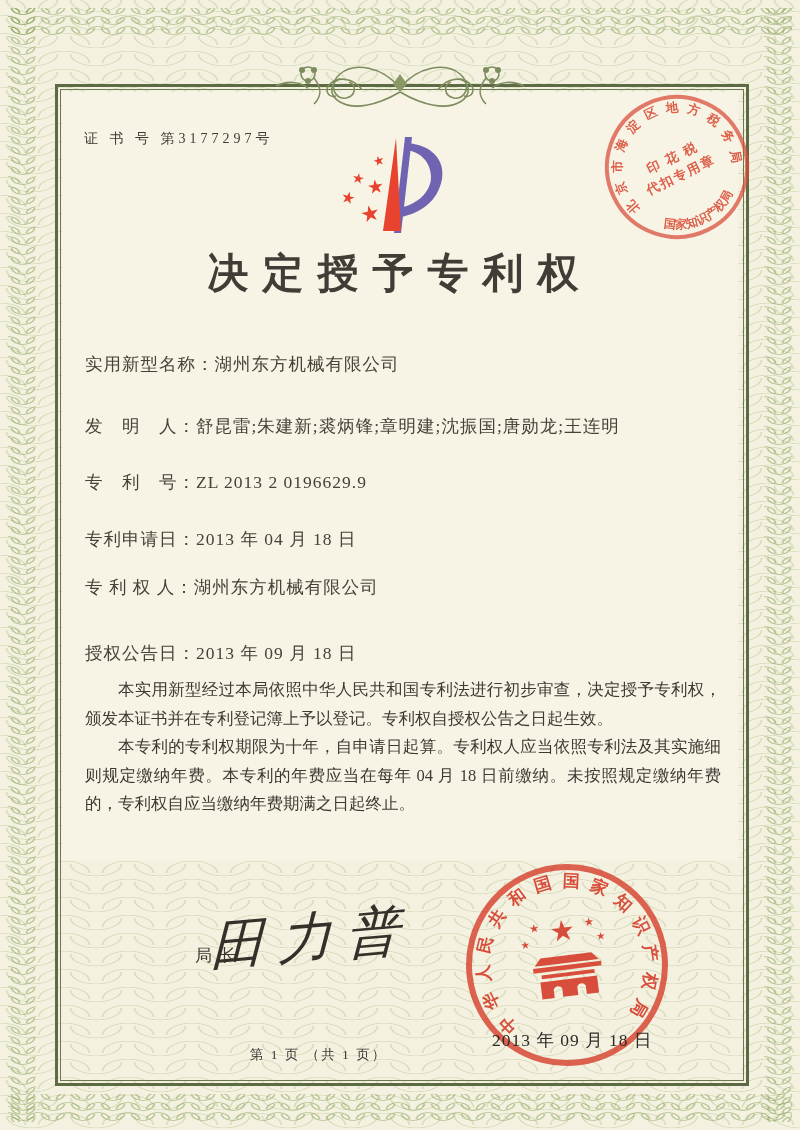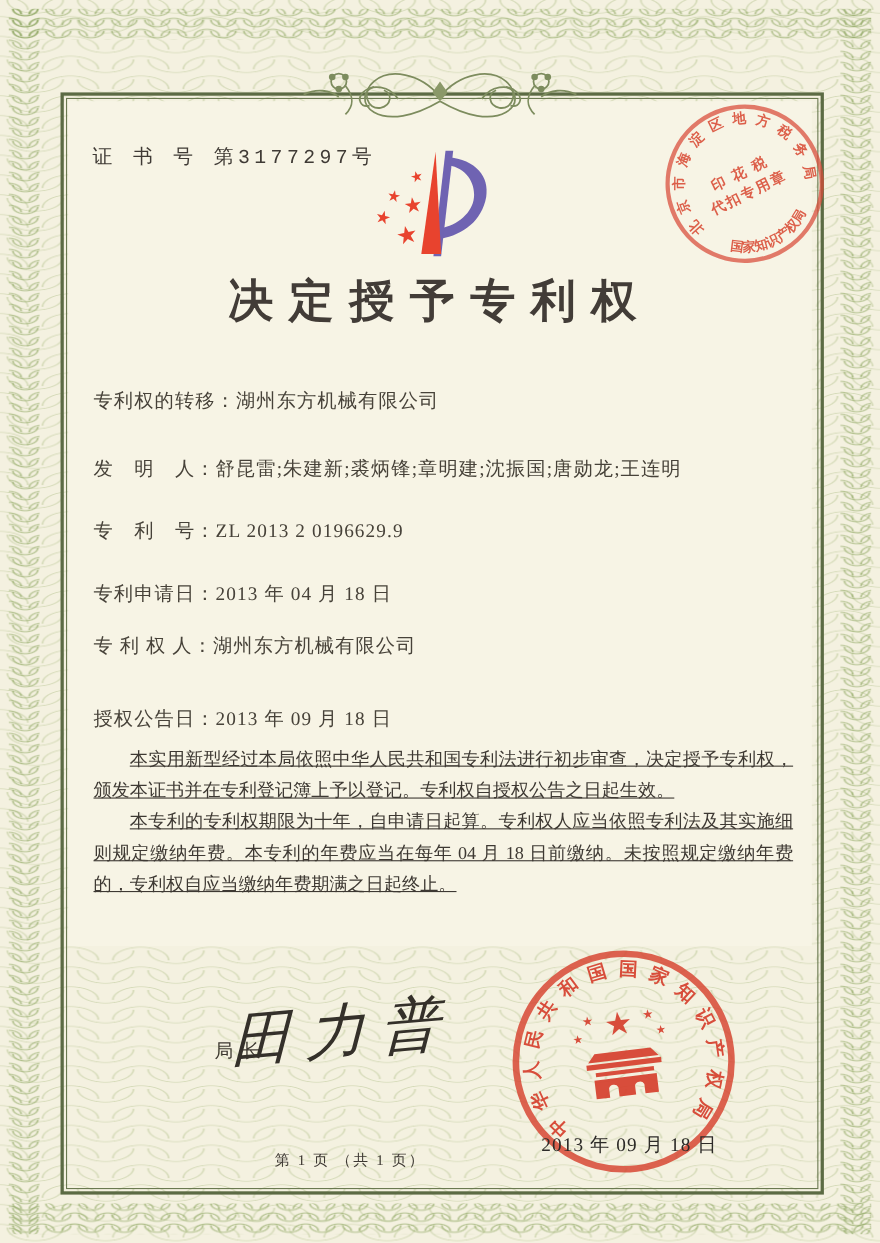--- a/index.html
+++ b/index.html
@@ -32,36 +32,36 @@
   }
   
   .frame{
     position:absolute;left:55px;top:84px;width:688px;height:996px;
     border:3px solid #5c6b44;pointer-events:none;
   }
   .frame::after{content:"";position:absolute;inset:2px;border:1px solid #6a7950;}
   .ornament{position:absolute;left:262px;top:60px;width:276px;height:58px;}
   
   .cert-no{
-    position:absolute;left:84px;top:130px;font-size:18px;letter-spacing:4px;color:#3f3a35;font-family:Liberation Mono, monospace;
+    position:absolute;left:84px;top:130px;font-size:14px;letter-spacing:4px;color:#3f3a35;
   }
   .logo{position:absolute;left:335px;top:133px;width:110px;height:105px;}
   .title{
     position:absolute;left:0;top:246px;width:800px;text-align:center;
     font-size:41px;font-weight:600;letter-spacing:14px;color:#423c37;
   }
   
   .field{position:absolute;left:85px;font-size:17.5px;color:#474239;letter-spacing:1px;white-space:nowrap;}
   .f0{top:352px;} .f1{top:414px;} .f2{top:470px;} .f3{top:527px;} .f4{top:575px;} .f5{top:641px;}
   
   .body-text{
     position:absolute;left:85px;top:676px;width:636px;
     font-size:16.5px;line-height:28.5px;color:#3e3933;text-align:justify;
   }
-  .body-text p{margin:0;text-indent:2em;text-decoration:underline;}
+  .body-text p{margin:0;text-indent:2em;}
   
   .sig-title{position:absolute;left:152px;top:944px;font-size:17px;letter-spacing:8px;color:#3c372f;margin-left:43px;}
   .sig-name{
     position:absolute;left:210px;top:902px;font-size:54px;color:#34302a;
     font-style:italic;letter-spacing:14px;transform:rotate(-5deg) skewX(-6deg);
   }
   
   .big-seal{position:absolute;left:462px;top:860px;width:210px;height:210px;transform:rotate(-7deg);opacity:.92;}
   .big-seal .ring{position:absolute;inset:4px;border:6px solid rgba(214,64,44,.88);border-radius:50%;}
   .ring-text{position:absolute;inset:0;font-weight:bold;color:#d6402e;}
@@ -147,21 +147,21 @@
       <span style="position: absolute; left: 50%; top: 50%; font-size: 12px; transform: translate(-50%, -50%) rotate(169deg) translateY(-58px) rotate(180deg);">产</span>
       <span style="position: absolute; left: 50%; top: 50%; font-size: 12px; transform: translate(-50%, -50%) rotate(158deg) translateY(-58px) rotate(180deg);">权</span>
       <span style="position: absolute; left: 50%; top: 50%; font-size: 12px; transform: translate(-50%, -50%) rotate(147deg) translateY(-58px) rotate(180deg);">局</span>
     </div>
   <div class="stamp-line sl1">印 花 税</div>
   <div class="stamp-line sl2">代扣专用章</div>
 </div>
 
 <div class="title">决定授予专利权</div>
 
-<div class="field f0"><span>专利权的转移：</span><span>湖州东方机械有限公司</span></div>
+<div class="field f0"><span>实用新型名称：</span><span>湖州东方机械有限公司</span></div>
 <div class="field f1"><span>发　明　人：</span><span>舒昆雷;朱建新;裘炳锋;章明建;沈振国;唐勋龙;王连明</span></div>
 <div class="field f2"><span>专　利　号：</span><span>ZL 2013 2 0196629.9</span></div>
 <div class="field f3"><span>专利申请日：</span><span>2013 年 04 月 18 日</span></div>
 <div class="field f4"><span>专 利 权 人：</span><span>湖州东方机械有限公司</span></div>
 <div class="field f5"><span>授权公告日：</span><span>2013 年 09 月 18 日</span></div>
 
 <div class="body-text">
   <p>本实用新型经过本局依照中华人民共和国专利法进行初步审查，决定授予专利权，颁发本证书并在专利登记簿上予以登记。专利权自授权公告之日起生效。</p>
   <p>本专利的专利权期限为十年，自申请日起算。专利权人应当依照专利法及其实施细则规定缴纳年费。本专利的年费应当在每年 04 月 18 日前缴纳。未按照规定缴纳年费的，专利权自应当缴纳年费期满之日起终止。</p>
 </div>

